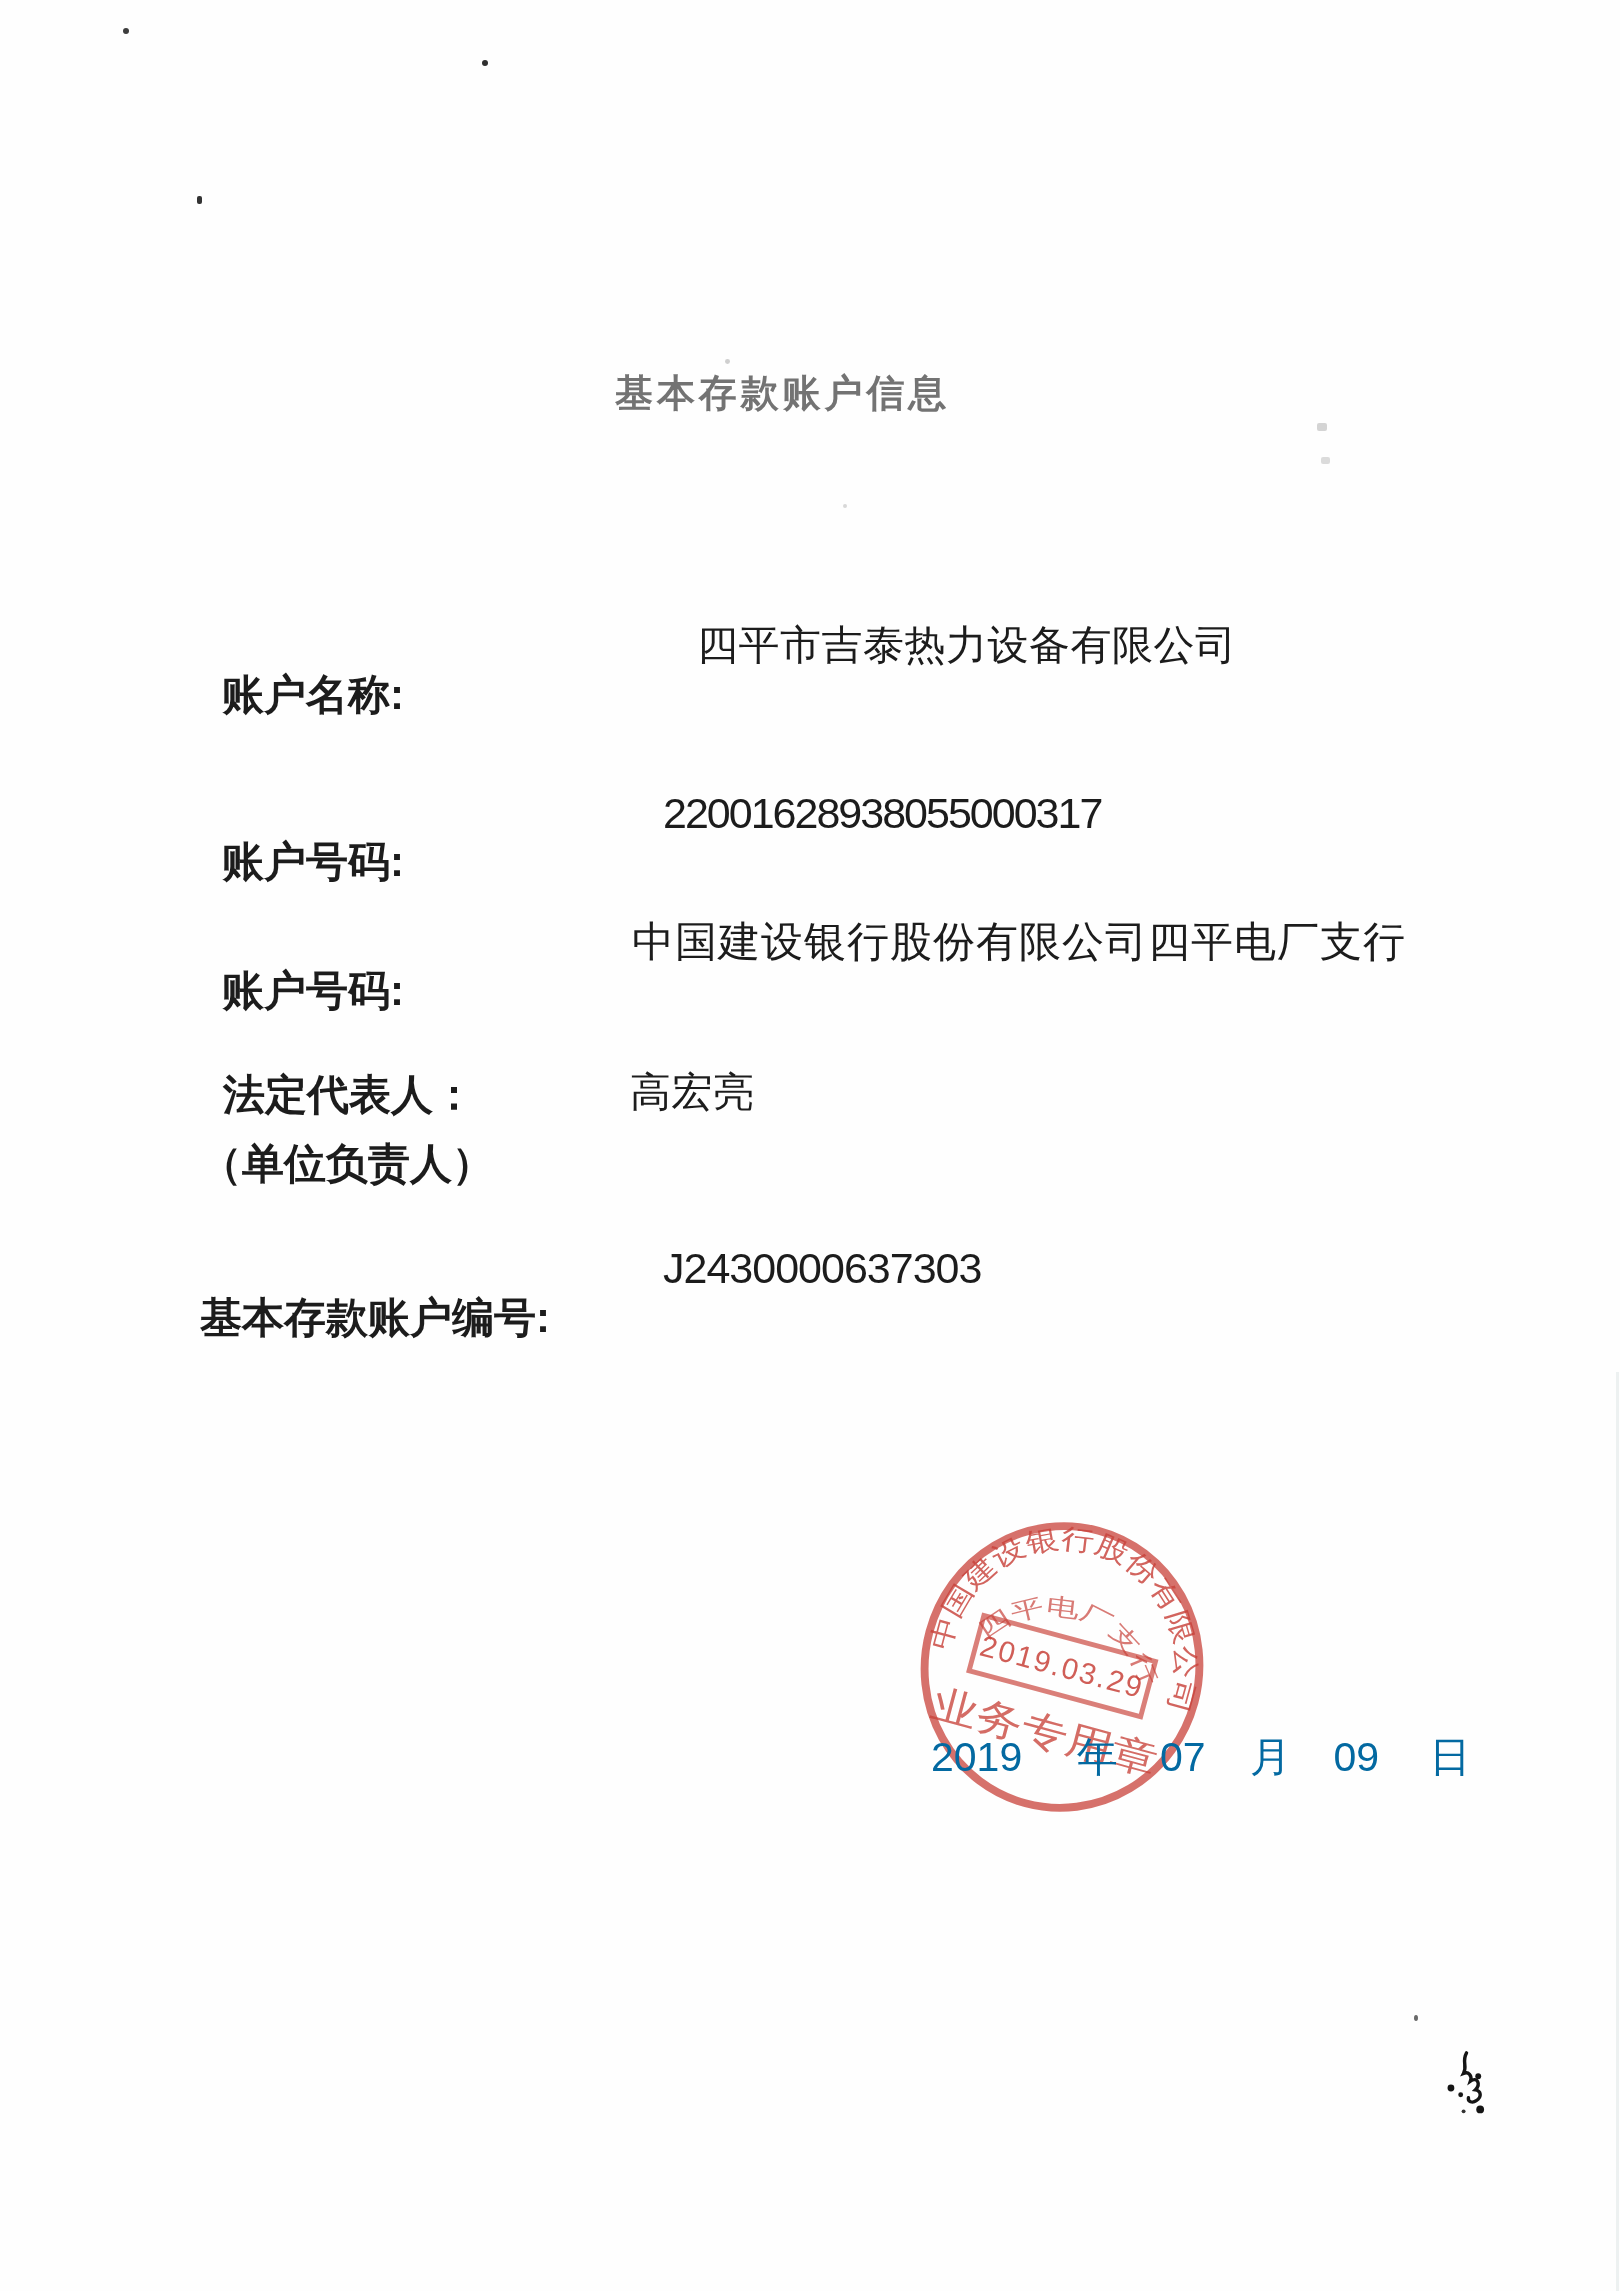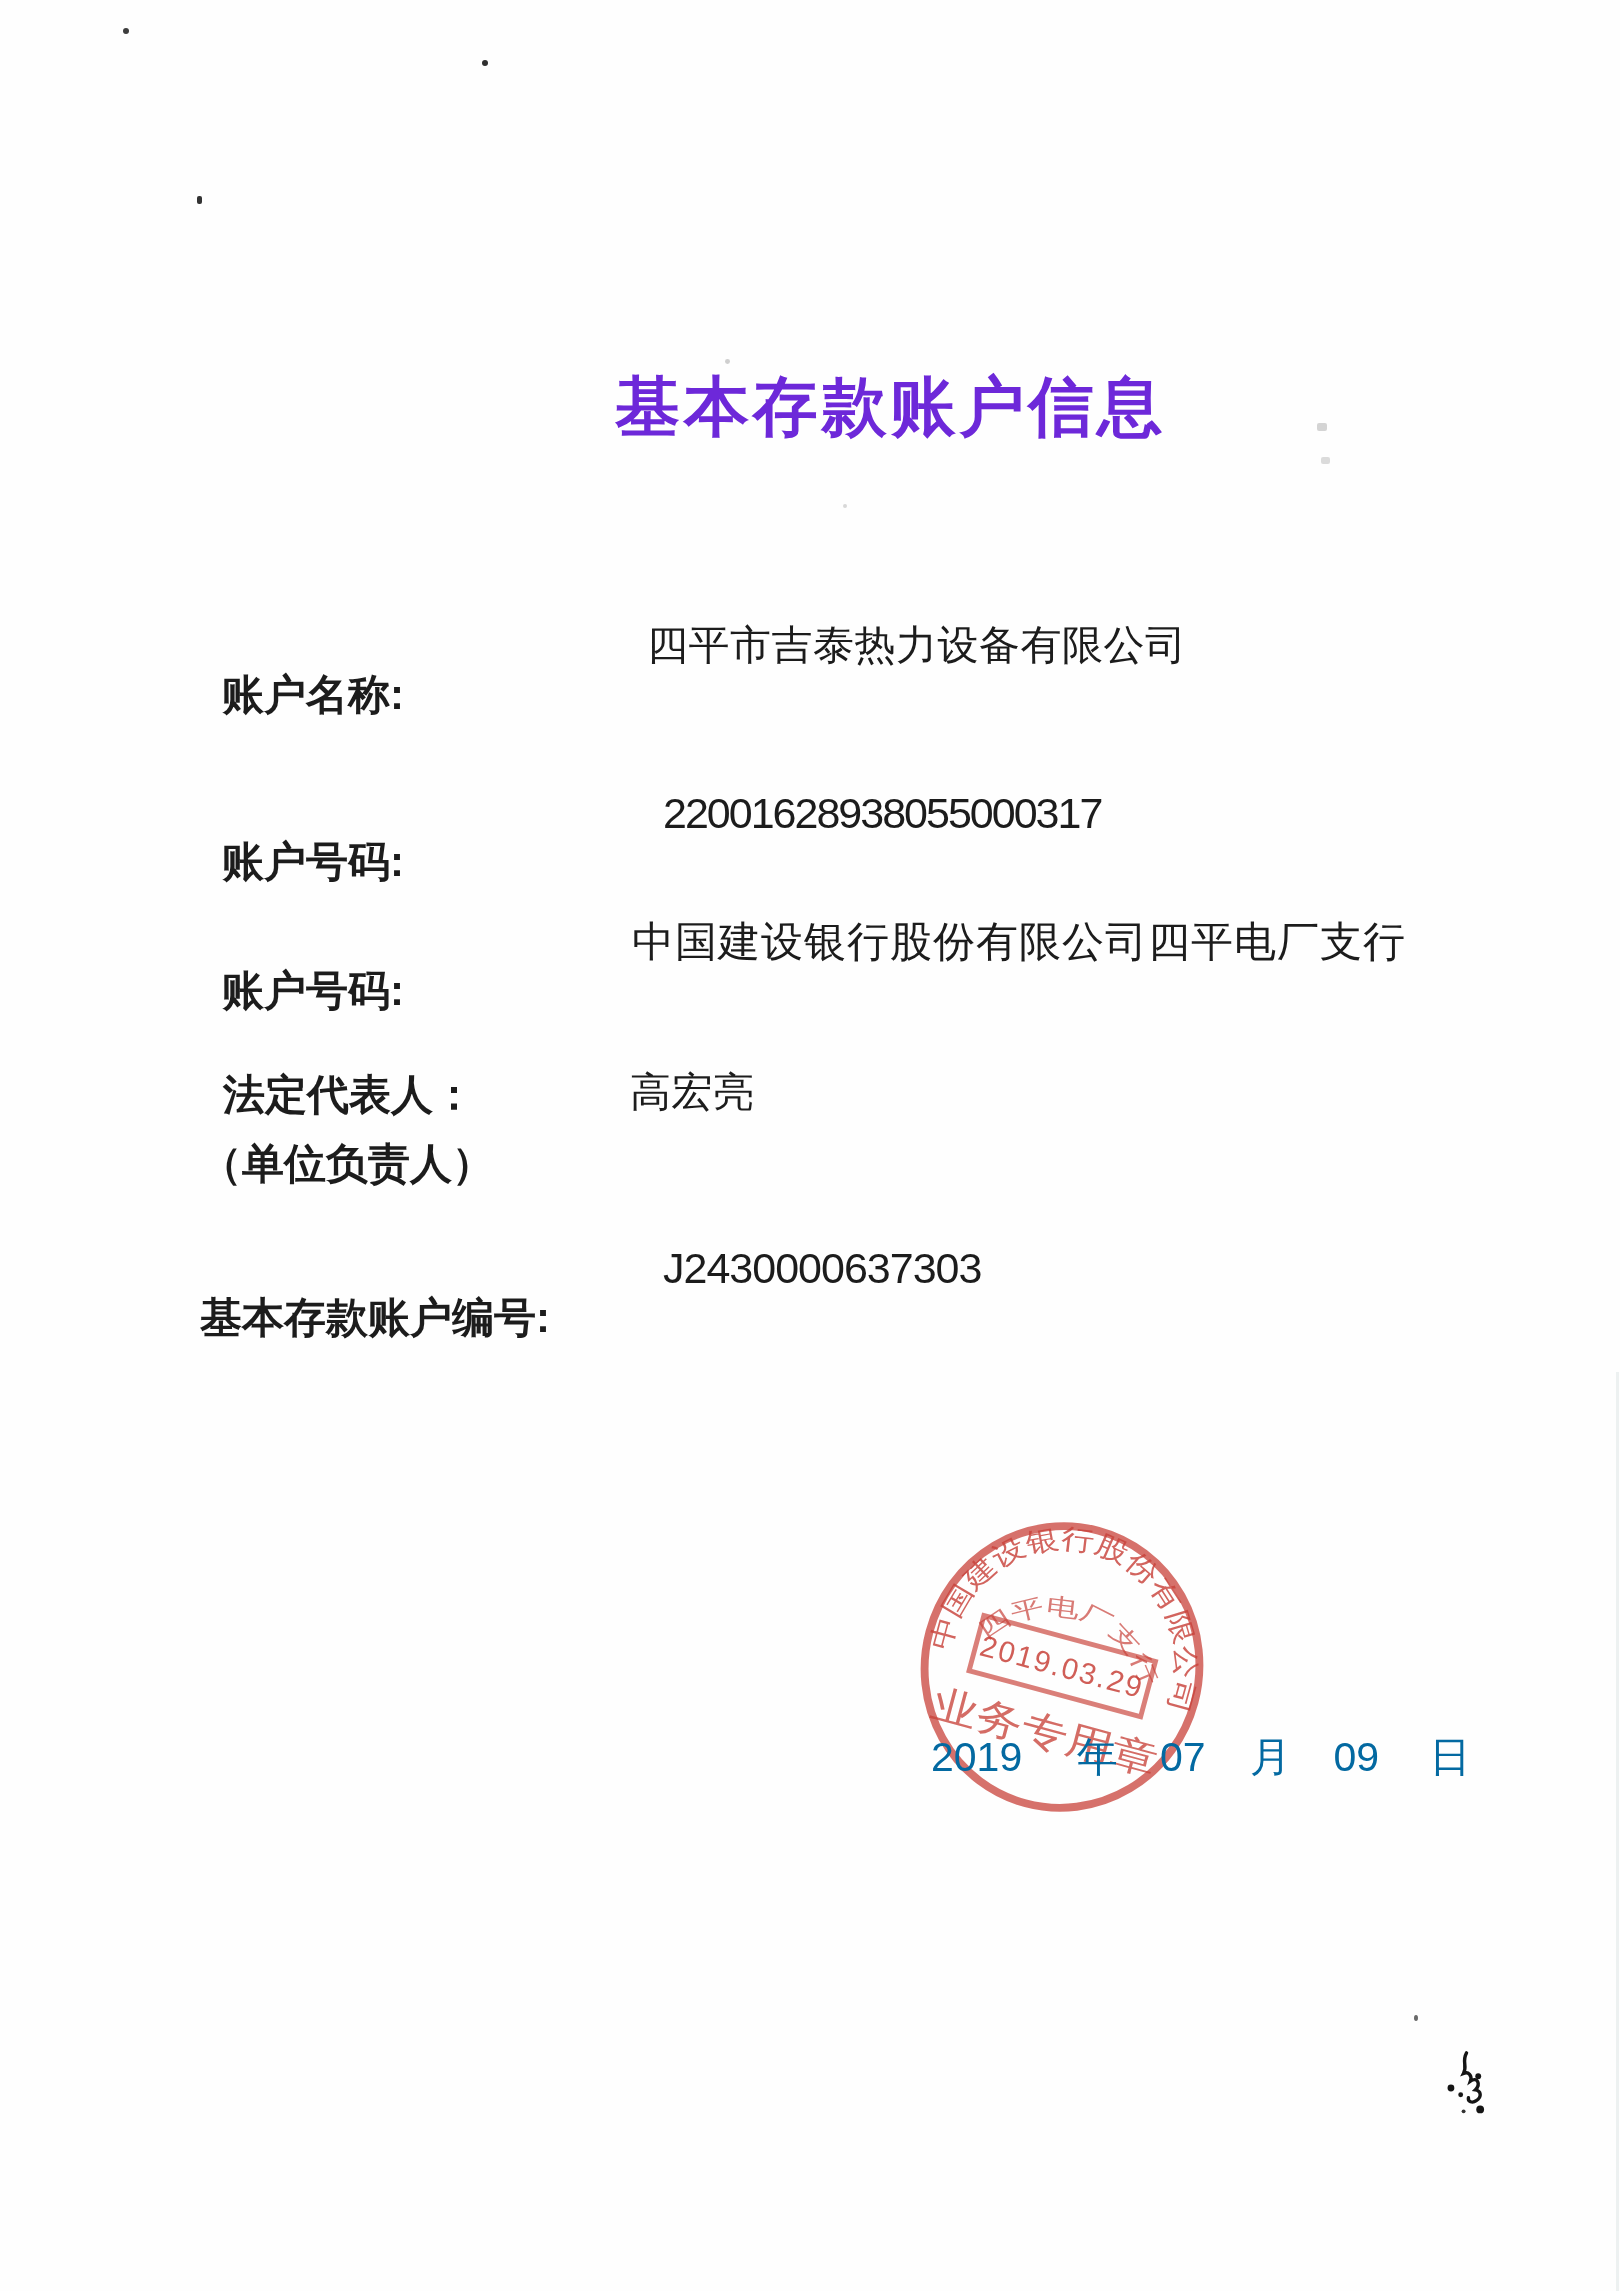--- a/index.html
+++ b/index.html
@@ -6,22 +6,22 @@
   body{
     width:1620px;height:2292px;
     background:#ffffff;
     font-family:"Liberation Sans", sans-serif;
     position:relative;
     overflow:hidden;
   }
   .page{position:absolute;inset:0;background:#fefefe;}
   .title{
     position:absolute;left:615px;top:374px;
-    font-size:65px;font-weight:700;letter-spacing:3.9px;
-    color:#6d28d9;line-height:1;white-space:nowrap;
+    font-size:38px;font-weight:700;letter-spacing:3.9px;
+    color:#737373;line-height:1;white-space:nowrap;
   }
   .lbl{
     position:absolute;font-size:42px;font-weight:700;
     color:#1c1c1c;line-height:1;white-space:nowrap;margin-top:47px;
   }
   .val{
     position:absolute;font-size:41px;font-weight:400;
     color:#1c1c1c;line-height:1;white-space:nowrap;letter-spacing:0.5px;
   }
   .val-num{font-size:43px;letter-spacing:-2px;}
@@ -49,21 +49,21 @@
   .ink-blot{position:absolute;left:1437px;top:2049px;width:61px;height:76px;z-index:4;}
 </style>
 </head>
 <body>
 
 <div class="page">
 
   <div class="title">基本存款账户信息</div>
 
   <div class="lbl" style="left:222px;top:627px;">账户名称:</div>
-  <div class="val" style="left:647px;top:625px;">四平市吉泰热力设备有限公司</div>
+  <div class="val" style="left:697px;top:625px;">四平市吉泰热力设备有限公司</div>
 
   <div class="lbl" style="left:222px;top:794px;">账户号码:</div>
   <div class="val val-num" style="left:663px;top:792px;">22001628938055000317</div>
 
   <div class="lbl" style="left:222px;top:923px;">账户号码:</div>
   <div class="val val-bank" style="left:632px;top:921px;">中国建设银行股份有限公司四平电厂支行</div>
 
   <div class="lbl" style="left:223px;top:1027px;">法定代表人：</div>
   <div class="lbl" style="left:200px;top:1096px;">（单位负责人）</div>
   <div class="val" style="left:630px;top:1072px;">高宏亮</div>

